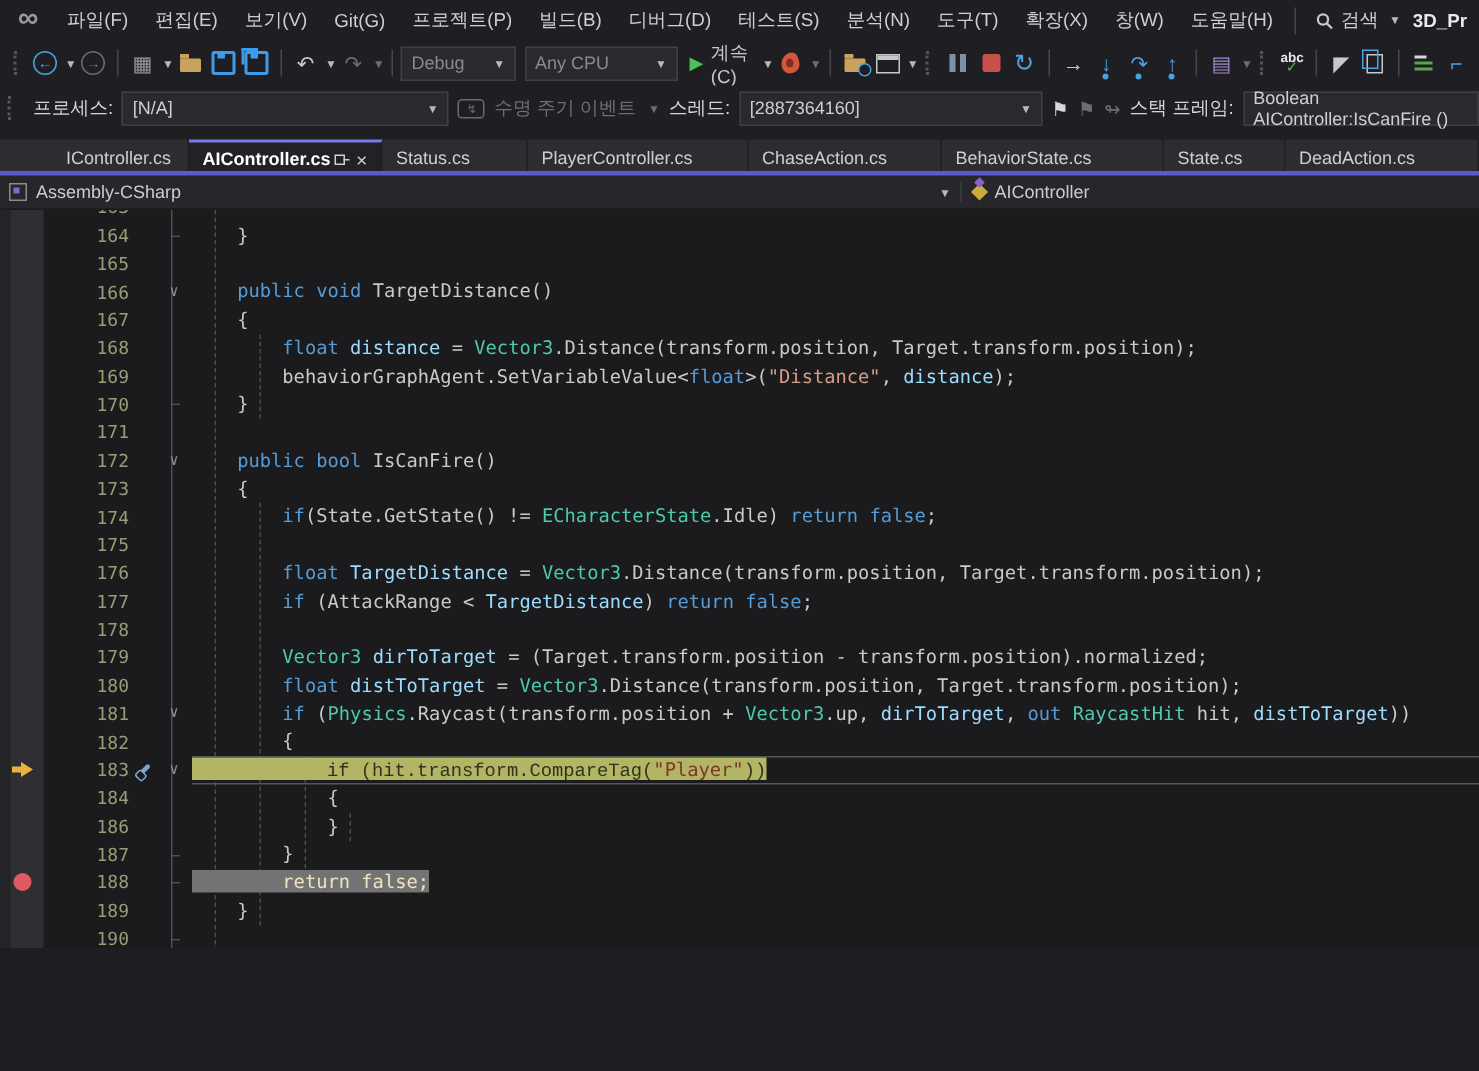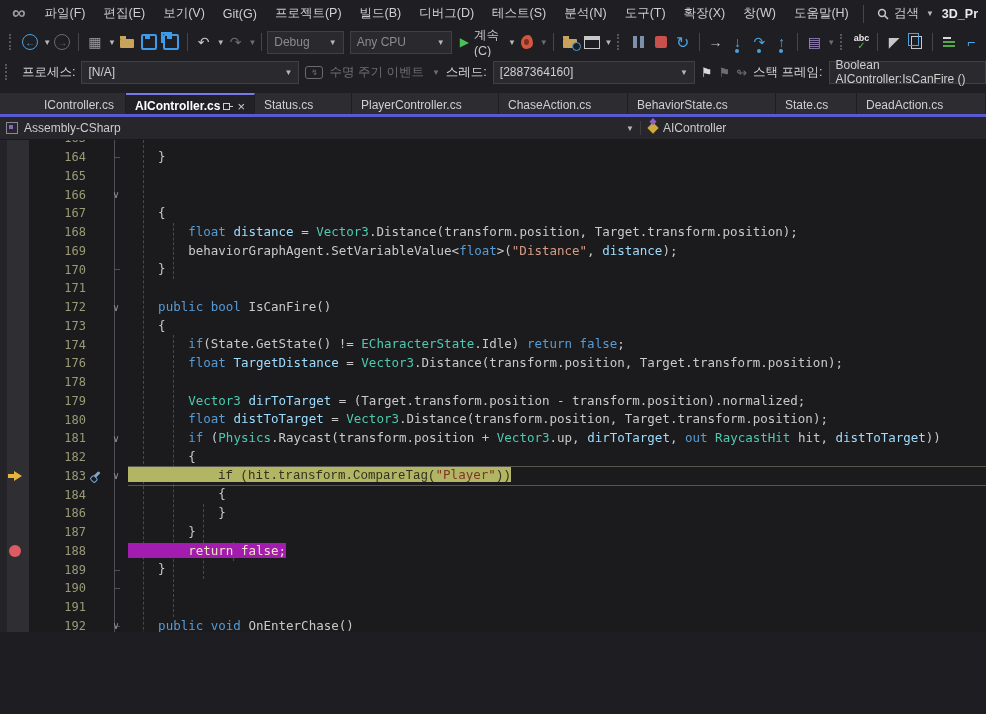--- a/index.html
+++ b/index.html
@@ -78,21 +78,21 @@
   .oline{position:absolute;width:0;border-left:1px solid #4f4f54;z-index:0;}
   .otick{position:absolute;height:0;border-top:1px solid #4f4f54;width:6px;z-index:0;}
   #code-scroll{position:absolute;left:0;right:0;top:-11px;z-index:1;}
   .code-row{display:flex;height:18.76px;align-items:center;font-family:"DejaVu Sans Mono",monospace;font-size:12.5px;}
   .gut{flex:0 0 30px;height:100%;display:flex;align-items:center;justify-content:center;}
   .lnum{flex:0 0 56px;text-align:right;color:#9b9b77;font-size:12px;padding-right:2px;font-family:"DejaVu Sans Mono",monospace;}
   .wr{flex:0 0 16px;display:flex;align-items:center;justify-content:center;}
   .foldc{flex:0 0 24px;text-align:center;color:#8f9399;font-size:10px;}
   .codecell{flex:1;white-space:pre;line-height:18.76px;overflow:hidden;}
   .row-cur .codecell{box-shadow:inset 0 1px 0 #56564c, inset 0 -1px 0 #56564c;}
-  .hlY{background:#b2b563;} .hlR{background:#a21caf;}
+  .hlY{background:#b2b563;} .hlR{background:#737373;}
   .tk-p{color:#c9c9c9;} .tk-k{color:#569cd6;} .tk-t{color:#4ec9b0;} .tk-v{color:#9cdcfe;}
   .tk-s{color:#d69d85;} .tk-c{color:#57a64a;}
   .tk-hd{color:#32321e;font-family:Liberation Mono, monospace;} .tk-hs{color:#7e3526;}
   .tk-r{color:#efe3c2;}
   .cur-arrow{position:relative;width:14px;height:10px;}
   .cur-arrow::before{content:"";position:absolute;left:0;top:3px;width:6px;height:4px;background:#e8b33c;}
   .cur-arrow::after{content:"";position:absolute;left:6px;top:0;width:0;height:0;border-top:5px solid transparent;border-bottom:5px solid transparent;border-left:8px solid #e8b33c;}
   .bp-dot{width:12px;height:12px;border-radius:50%;background:#df5b63;}
   .wrench{width:10px;height:3px;background:#7fa7ce;border-radius:2px;transform:rotate(-45deg);position:relative;}
   .wrench::before{content:"";position:absolute;left:-2px;top:-1px;width:4px;height:5px;border:1px solid #7fa7ce;border-radius:2px;background:#1b1b1d;}
@@ -329,20 +329,21 @@
           <span class="lnum">165</span>
           <span class="wr"></span>
           <span class="foldc"></span>
           <span class="codecell"></span>
         </div>
         <div class="code-row">
           <span class="gut"></span>
           <span class="lnum">166</span>
           <span class="wr"></span>
           <span class="foldc">∨</span>
+          <span class="codecell"><span class="tk-p">    </span><span class="tk-k">public</span><span class="tk-p"> </span><span class="tk-k">void</span><span class="tk-p"> TargetDistance()</span></span>
         </div>
         <div class="code-row">
           <span class="gut"></span>
           <span class="lnum">167</span>
           <span class="wr"></span>
           <span class="foldc"></span>
           <span class="codecell"><span class="tk-p">    {</span></span>
         </div>
         <div class="code-row">
           <span class="gut"></span>
@@ -388,24 +389,38 @@
         </div>
         <div class="code-row">
           <span class="gut"></span>
           <span class="lnum">174</span>
           <span class="wr"></span>
           <span class="foldc"></span>
           <span class="codecell"><span class="tk-p">        </span><span class="tk-k">if</span><span class="tk-p">(State.GetState() != </span><span class="tk-t">ECharacterState</span><span class="tk-p">.Idle) </span><span class="tk-k">return</span><span class="tk-p"> </span><span class="tk-k">false</span><span class="tk-p">;</span></span>
         </div>
         <div class="code-row">
           <span class="gut"></span>
+          <span class="lnum">175</span>
+          <span class="wr"></span>
+          <span class="foldc"></span>
+          <span class="codecell"></span>
+        </div>
+        <div class="code-row">
+          <span class="gut"></span>
           <span class="lnum">176</span>
           <span class="wr"></span>
           <span class="foldc"></span>
           <span class="codecell"><span class="tk-p">        </span><span class="tk-k">float</span><span class="tk-p"> </span><span class="tk-v">TargetDistance</span><span class="tk-p"> = </span><span class="tk-t">Vector3</span><span class="tk-p">.Distance(transform.position, Target.transform.position);</span></span>
+        </div>
+        <div class="code-row">
+          <span class="gut"></span>
+          <span class="lnum">177</span>
+          <span class="wr"></span>
+          <span class="foldc"></span>
+          <span class="codecell"><span class="tk-p">        </span><span class="tk-k">if</span><span class="tk-p"> (AttackRange &lt; </span><span class="tk-v">TargetDistance</span><span class="tk-p">) </span><span class="tk-k">return</span><span class="tk-p"> </span><span class="tk-k">false</span><span class="tk-p">;</span></span>
         </div>
         <div class="code-row">
           <span class="gut"></span>
           <span class="lnum">178</span>
           <span class="wr"></span>
           <span class="foldc"></span>
           <span class="codecell"></span>
         </div>
         <div class="code-row">
           <span class="gut"></span>

